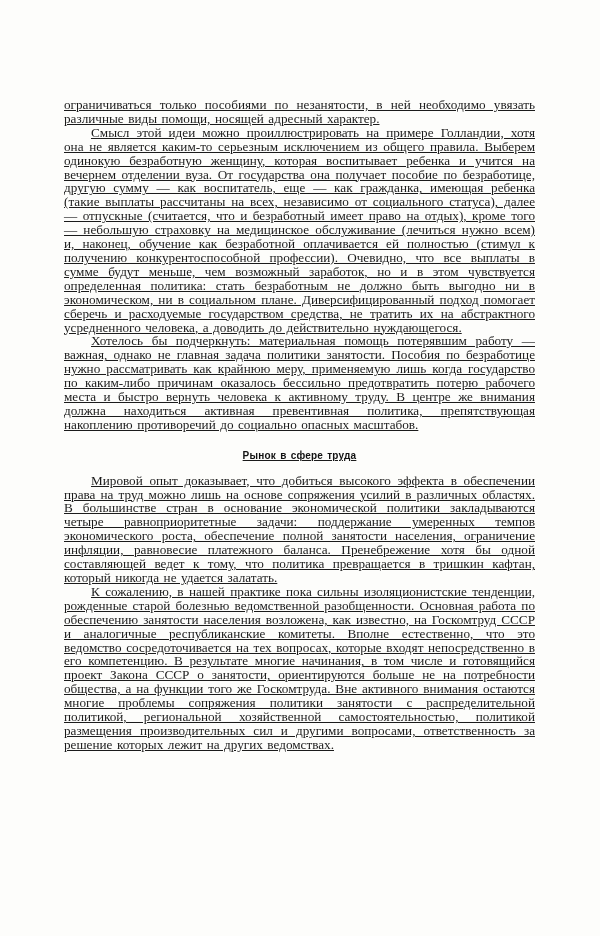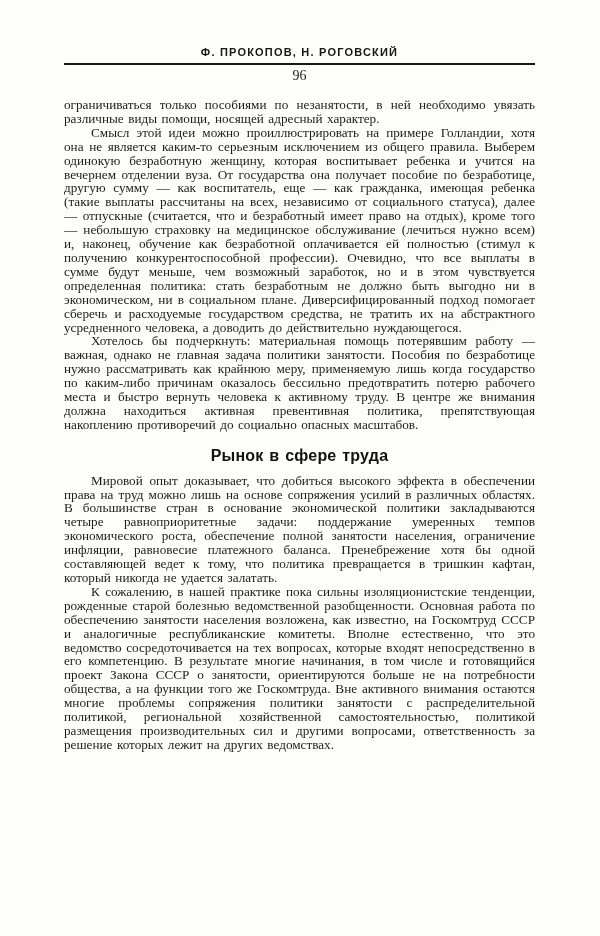--- a/index.html
+++ b/index.html
@@ -47,49 +47,45 @@
   }
   .body-text {
     position: absolute;
     top: 98px;
     left: 64px;
     width: 471px;
     font-size: 13.2px;
     line-height: 13.9px;
     text-align: justify;
     word-spacing: 1.2px;
+    text-decoration: underline;
   }
   .para {
     margin: 0;
     text-indent: 27px;
   }
   .para.continuation {
     text-indent: 0;
   }
   .section-heading {
     font-family: "Liberation Sans", sans-serif;
     font-weight: bold;
-    font-size: 16px;
+    font-size: 10px;
     letter-spacing: 0.2px;
     text-align: center;
     text-indent: 0;
     margin: 17px 0 11px 0;
     color: #121212;
   }
 </style>
 </head>
 <body>
 
 <main class="page">
 
-  <header class="running-header">
-    <div class="authors">Ф. ПРОКОПОВ, Н. РОГОВСКИЙ</div>
-    <div class="header-rule"></div>
-    <div class="page-number">96</div>
-  </header>
 
   <article class="body-text">
     <p class="para continuation">ограничиваться только пособиями по незанятости, в ней необходимо увязать различные виды помощи, носящей адресный характер.</p>
     <p class="para">Смысл этой идеи можно проиллюстрировать на примере Голландии, хотя она не является каким-то серьезным исключением из общего правила. Выберем одинокую безработную женщину, которая воспитывает ребенка и учится на вечернем отделении вуза. От государства она получает пособие по безработице, другую сумму — как воспитатель, еще — как гражданка, имеющая ребенка (такие выплаты рассчитаны на всех, независимо от социального статуса), далее — отпускные (считается, что и безработный имеет право на отдых), кроме того — небольшую страховку на медицинское обслуживание (лечиться нужно всем) и, наконец, обучение как безработной оплачивается ей полностью (стимул к получению конкурентоспособной профессии). Очевидно, что все выплаты в сумме будут меньше, чем возможный заработок, но и в этом чувствуется определенная политика: стать безработным не должно быть выгодно ни в экономическом, ни в социальном плане. Диверсифицированный подход помогает сберечь и расходуемые государством средства, не тратить их на абстрактного усредненного человека, а доводить до действительно нуждающегося.</p>
     <p class="para">Хотелось бы подчеркнуть: материальная помощь потерявшим работу — важная, однако не главная задача политики занятости. Пособия по безработице нужно рассматривать как крайнюю меру, применяемую лишь когда государство по каким-либо причинам оказалось бессильно предотвратить потерю рабочего места и быстро вернуть человека к активному труду. В центре же внимания должна находиться активная превентивная политика, препятствующая накоплению противоречий до социально опасных масштабов.</p>
     <h2 class="section-heading">Рынок в сфере труда</h2>
     <p class="para">Мировой опыт доказывает, что добиться высокого эффекта в обеспечении права на труд можно лишь на основе сопряжения усилий в различных областях. В большинстве стран в основание экономической политики закладываются четыре равноприоритетные задачи: поддержание умеренных темпов экономического роста, обеспечение полной занятости населения, ограничение инфляции, равновесие платежного баланса. Пренебрежение хотя бы одной составляющей ведет к тому, что политика превращается в тришкин кафтан, который никогда не удается залатать.</p>
     <p class="para">К сожалению, в нашей практике пока сильны изоляционистские тенденции, рожденные старой болезнью ведомственной разобщенности. Основная работа по обеспечению занятости населения возложена, как известно, на Госкомтруд СССР и аналогичные республиканские комитеты. Вполне естественно, что это ведомство сосредоточивается на тех вопросах, которые входят непосредственно в его компетенцию. В результате многие начинания, в том числе и готовящийся проект Закона СССР о занятости, ориентируются больше не на потребности общества, а на функции того же Госкомтруда. Вне активного внимания остаются многие проблемы сопряжения политики занятости с распределительной политикой, региональной хозяйственной самостоятельностью, политикой размещения производительных сил и другими вопросами, ответственность за решение которых лежит на других ведомствах.</p>
   </article>
 

